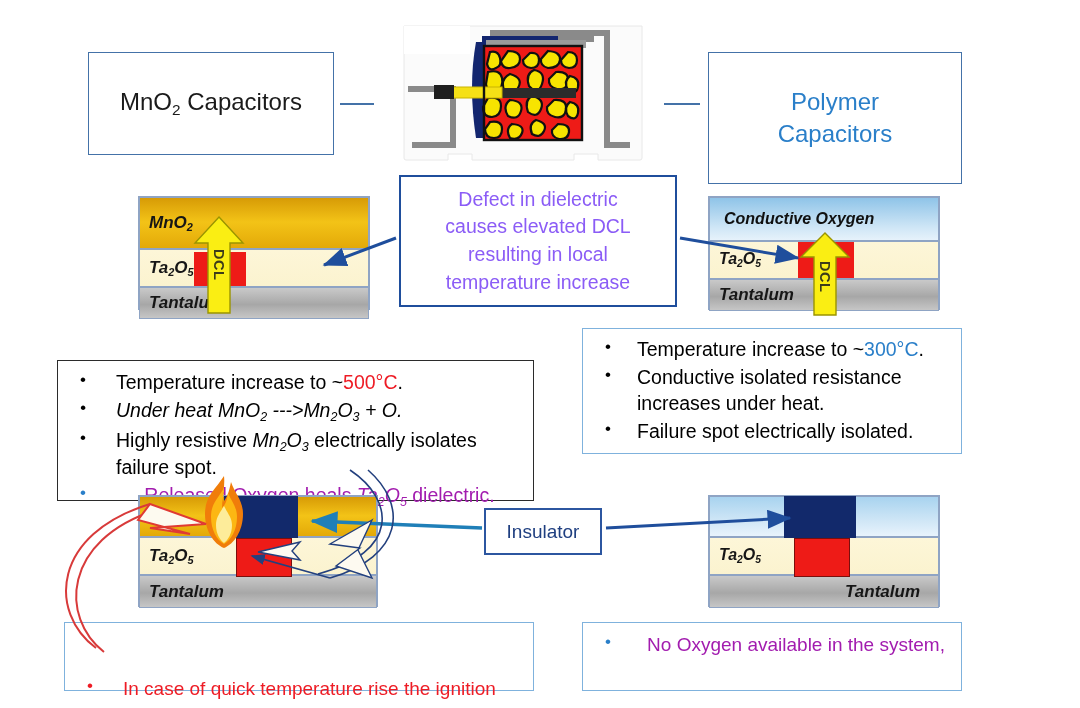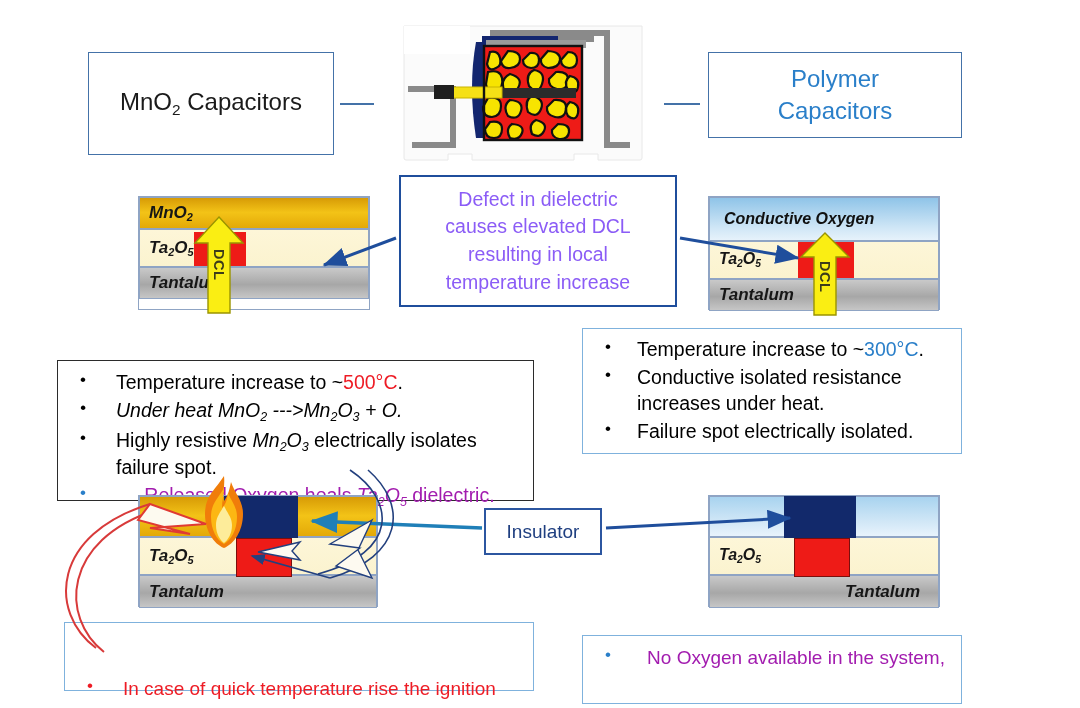--- a/index.html
+++ b/index.html
@@ -4,21 +4,21 @@
 <style>
   html,body{margin:0;padding:0;background:#ffffff;}
   body{width:1080px;height:708px;position:relative;overflow:hidden;
        font-family:"Liberation Sans",sans-serif;color:#000;}
   .abs{position:absolute;box-sizing:border-box;}
 
   
   .titlebox{border:1.5px solid #4472a8;background:#fff;display:flex;
             align-items:center;justify-content:center;text-align:center;}
   #mno2-title{left:88px;top:52px;width:246px;height:103px;font-size:24px;color:#1a1a1a;}
-  #poly-title{left:708px;top:52px;width:254px;height:86px;font-size:24px;
+  #poly-title{left:708px;top:52px;width:254px;height:132px;font-size:24px;
               color:#2a7fc9;line-height:1.32;}
   .sub{font-size:0.64em;vertical-align:-0.32em;}
 
   
   .connector{background:#4472a8;height:1.5px;}
 
   
   #defect-box{left:399px;top:175px;width:278px;height:132px;border:2.2px solid #1f4e9c;
       background:#fff;color:#8b5cf6;font-size:19.5px;line-height:1.42;text-align:center;
       display:flex;align-items:center;justify-content:center;}
@@ -49,21 +49,21 @@
   .dcl{position:absolute;z-index:4;}
   .dcl .dcl-txt{position:absolute;color:#3d3d1a;font-weight:700;font-size:14.5px;
      letter-spacing:.5px;writing-mode:vertical-rl;text-orientation:mixed;
      left:50%;transform:translateX(-50%);}
 
   
   .bulletbox{background:#fff;}
   #left-bullets{left:57px;top:328px;width:477px;height:141px;border:1.6px solid #2b2b2b;margin-top:32px;}
   #right-bullets{left:582px;top:328px;width:380px;height:126px;border:1.6px solid #7fb2dd;}
   #left-note{left:64px;top:622px;width:470px;height:69px;border:1.6px solid #7fb2dd;}
-  #right-note{left:582px;top:622px;width:380px;height:69px;border:1.6px solid #7fb2dd;margin-top:13px;}
+  #right-note{left:582px;top:622px;width:380px;height:69px;border:1.6px solid #7fb2dd;}
 
   ul.bl{margin:0;padding:9px 10px 0 12px;list-style:none;}
   ul.bl li{position:relative;padding-left:46px;margin-bottom:2px;font-size:19.5px;
            line-height:1.33;}
   ul.bl li:before{content:"\2022";position:absolute;left:10px;top:-1px;font-size:17px;}
   li.red{color:#ee1c25;margin-top:44px;} li.red:before{color:#ee1c25;}
   li.blue{color:#a21caf;text-align:center;} li.blue:before{color:#2a7fc9;}
   li.ital{font-style:italic;}
   .it{font-style:italic;}
   .redtxt{color:#ee1c25;}
@@ -151,21 +151,21 @@
 <div class="abs" id="defect-box">
   <div>
     <div>Defect in dielectric</div>
     <div>causes elevated DCL</div>
     <div>resulting in local</div>
     <div>temperature increase</div>
   </div>
 </div>
 
 <div class="abs stack" style="left:138px;top:196px;width:232px;height:114px;">
-  <div class="layer l-mno2" style="height:32px;">
+  <div class="layer l-mno2" style="height:52px;">
     <span class="lbl"><span>MnO</span><span class="sub">2</span></span>
   </div>
   <div class="layer l-ta" style="height:38px;">
     <span class="lbl"><span>Ta</span><span class="sub">2</span><span>O</span><span class="sub">5</span></span>
     <div class="redplug" style="left:54px;top:2px;width:52px;height:34px;"></div>
   </div>
   <div class="layer l-tan" style="height:32px;">
     <span class="lbl">Tantalum</span>
   </div>
 

